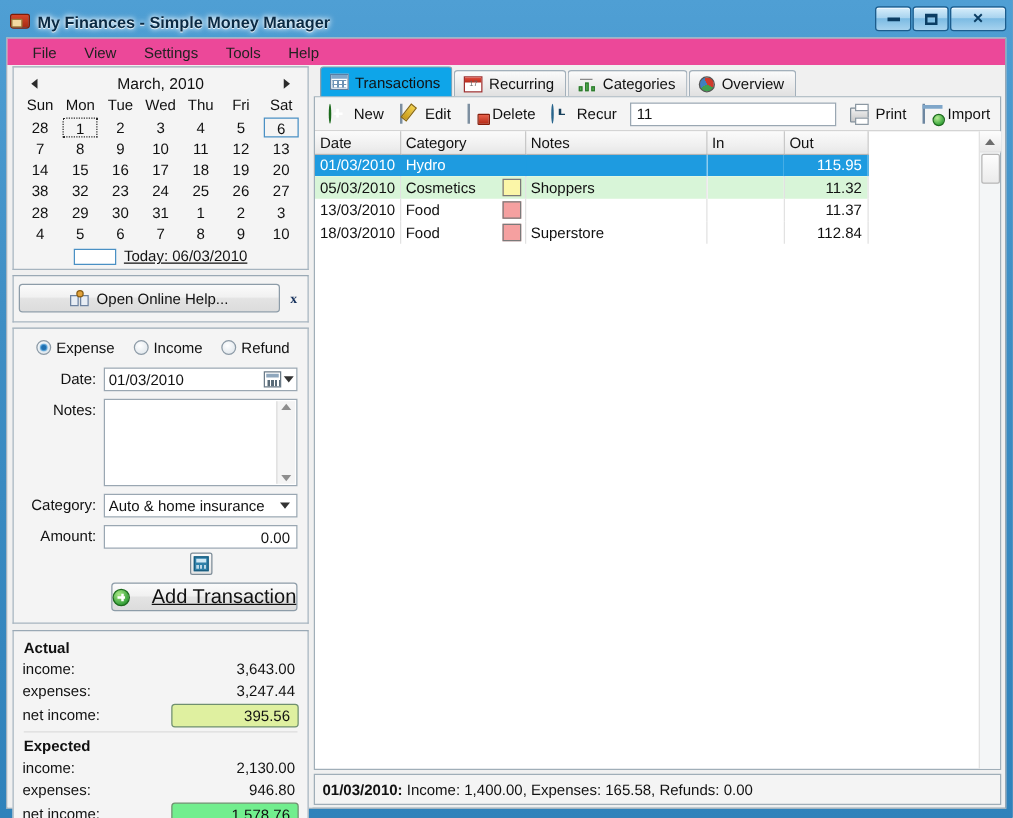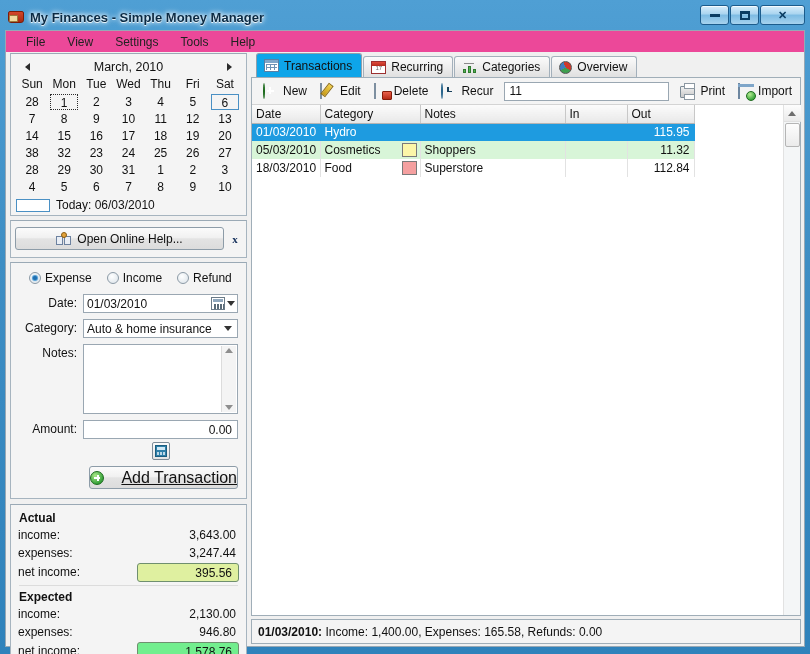--- a/index.html
+++ b/index.html
@@ -120,22 +120,22 @@
     padding: 0;
   }
   td.dim { color: #9b9b9b; }
   td .daybox {
     display: block; margin: 0 auto; width: 28px; height: 16px;
     line-height: 16px;
   }
   td .daybox.focus { border: 1px dotted #2b2b2b; background: #f4f4f4; }
   td .daybox.today { border: 1px solid #4a90c4; color: #111; }
   .cal-foot {
-    display: flex; align-items: center; justify-content: flex-start;
-    gap: 6px; padding-top: 3px; font-size: 12px; color: #111;
+    display: flex; align-items: center; justify-content: center;
+    gap: 6px; padding-top: 3px; font-size: 12px; color: #111; text-decoration: underline;
   }
   .today-swatch { width: 34px; height: 13px; border: 1px solid #4a90c4; background: #fff; }
 
   
   .help-strip {
     margin-top: 4px; padding: 6px 4px 7px 4px;
     display: flex; align-items: center; gap: 4px;
   }
   .help-btn {
     flex: 1 1 auto; height: 23px;
@@ -719,37 +719,37 @@
                 <input class="txtin" readonly="" value="01/03/2010" style="">
                 <div class="date-btns">
                   <div class="cal-mini"></div>
                   <div class="dd-arrow"></div>
                 </div>
               </div>
             </div>
           </div>
 
           <div class="frow">
-            <div class="flabel">Category:</div>
-            <div class="fctl">
-              <div class="sel-wrap">
-                <input class="txtin" readonly="" value="Auto &amp; home insurance" style="">
-                <div class="dd-arrow sel-arrow"></div>
-              </div>
-            </div>
-          </div>
-
-          <div class="frow">
             <div class="flabel">Notes:</div>
             <div class="fctl">
               <div class="notes-area">
                 <div class="mini-sb">
                   <div class="sb-up"></div>
                   <div class="sb-dn"></div>
                 </div>
+              </div>
+            </div>
+          </div>
+
+          <div class="frow">
+            <div class="flabel">Category:</div>
+            <div class="fctl">
+              <div class="sel-wrap">
+                <input class="txtin" readonly="" value="Auto &amp; home insurance" style="">
+                <div class="dd-arrow sel-arrow"></div>
               </div>
             </div>
           </div>
 
           <div class="frow">
             <div class="flabel">Amount:</div>
             <div class="fctl">
               <div class="amt-wrap">
                 <input class="txtin" value="0.00" style="">
                 <div class="calc-btn">
@@ -894,20 +894,27 @@
                       <td class="num">115.95</td>
                     </tr>
                     <tr class="alt">
                       <td>05/03/2010</td>
                       <td class="cat">Cosmetics<span class="cat-swatch" style="background: rgb(251, 246, 168);"></span></td>
                       <td>Shoppers</td>
                       <td class="num"></td>
                       <td class="num">11.32</td>
                     </tr>
                     <tr class="">
+                      <td>13/03/2010</td>
+                      <td class="cat">Food<span class="cat-swatch" style="background: rgb(245, 160, 160);"></span></td>
+                      <td></td>
+                      <td class="num"></td>
+                      <td class="num">11.37</td>
+                    </tr>
+                    <tr class="">
                       <td>18/03/2010</td>
                       <td class="cat">Food<span class="cat-swatch" style="background: rgb(245, 160, 160);"></span></td>
                       <td>Superstore</td>
                       <td class="num"></td>
                       <td class="num">112.84</td>
                     </tr>
                   </tbody>
               </table>
             </div>
             <div class="grid-sb">

